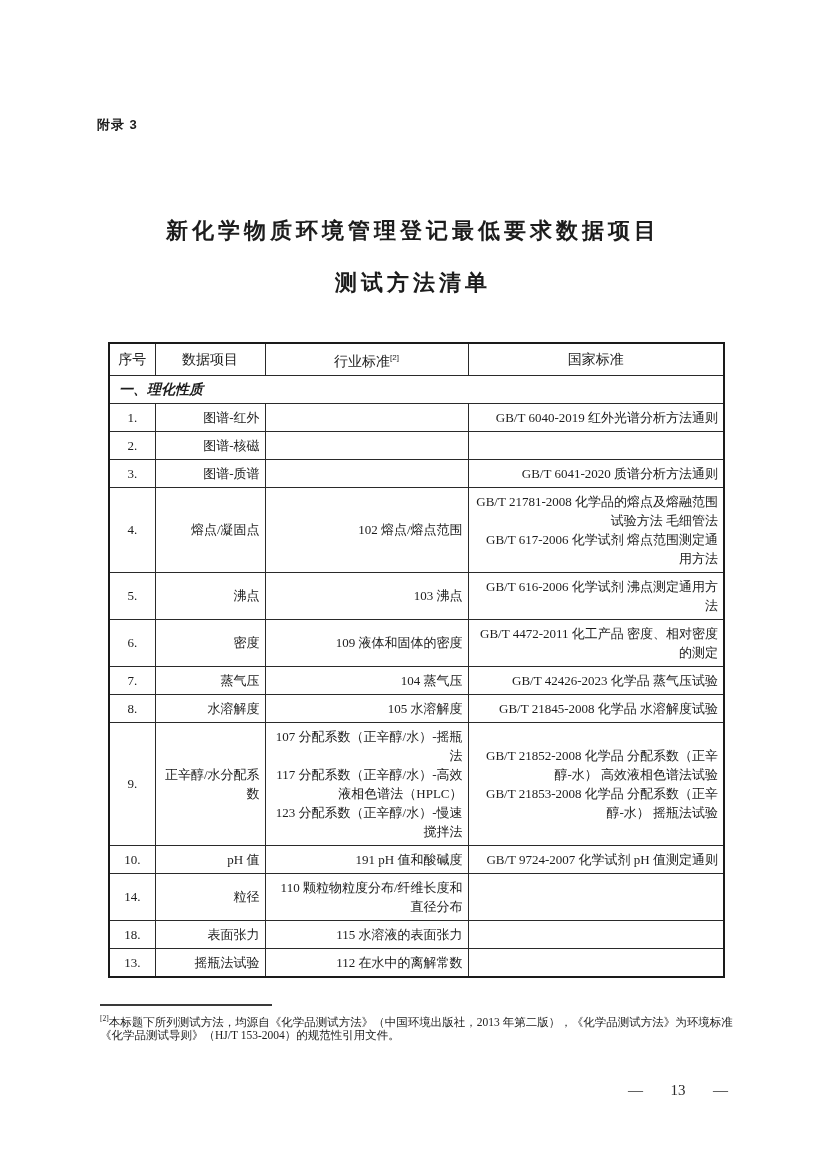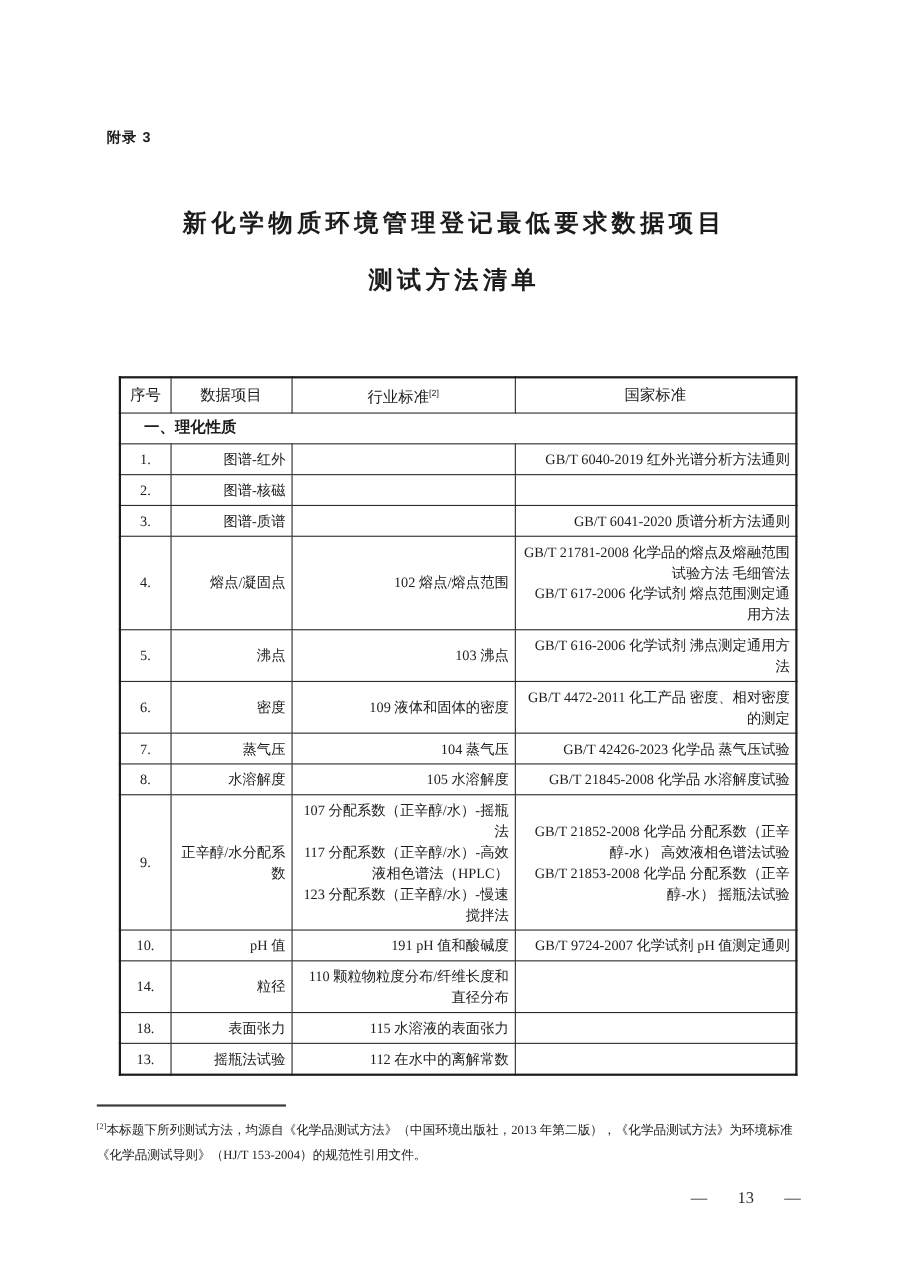--- a/index.html
+++ b/index.html
@@ -20,21 +20,21 @@
     left: 97px;
     top: 116px;
     font-family: "Liberation Sans", sans-serif;
     font-size: 13px;
     font-weight: 600;
     letter-spacing: 1px;
   }
   .doc-title {
     position: absolute;
     left: 0;
-    top: 188px;
+    top: 216px;
     width: 826px;
     text-align: center;
     font-family: "Liberation Sans", sans-serif;
     font-weight: 700;
     font-size: 22px;
     letter-spacing: 4px;
   }
   .doc-title .title-line2 {
     display: block;
     margin-top: 22px;
@@ -64,38 +64,39 @@
     font-size: 14px;
     text-align: center;
     height: 29px;
   }
   table.std-table th sup {
     font-size: 8px;
     font-weight: 400;
   }
   tr.section-row td {
     font-weight: 700;
+    font-style: italic;
     font-size: 14px;
     height: 21px;
-    padding-left: 21px;
+    padding-left: 9px;
   }
   td.c-no {
     text-align: center;
     height: 28px;
   }
   td.c-item, td.c-industry, td.c-national {
     text-align: right;
   }
   .footnote {
     position: absolute;
-    left: 88px;
+    left: 100px;
     top: 1004px;
     width: 638px;
     font-size: 11.5px;
-    line-height: 23px;
+    line-height: 13px;
   }
   .footnote-rule {
     width: 172px;
     border-top: 2px solid #3a3a3a;
     margin-bottom: 6px;
   }
   .footnote sup {
     font-size: 7.5px;
   }
   .page-number {

